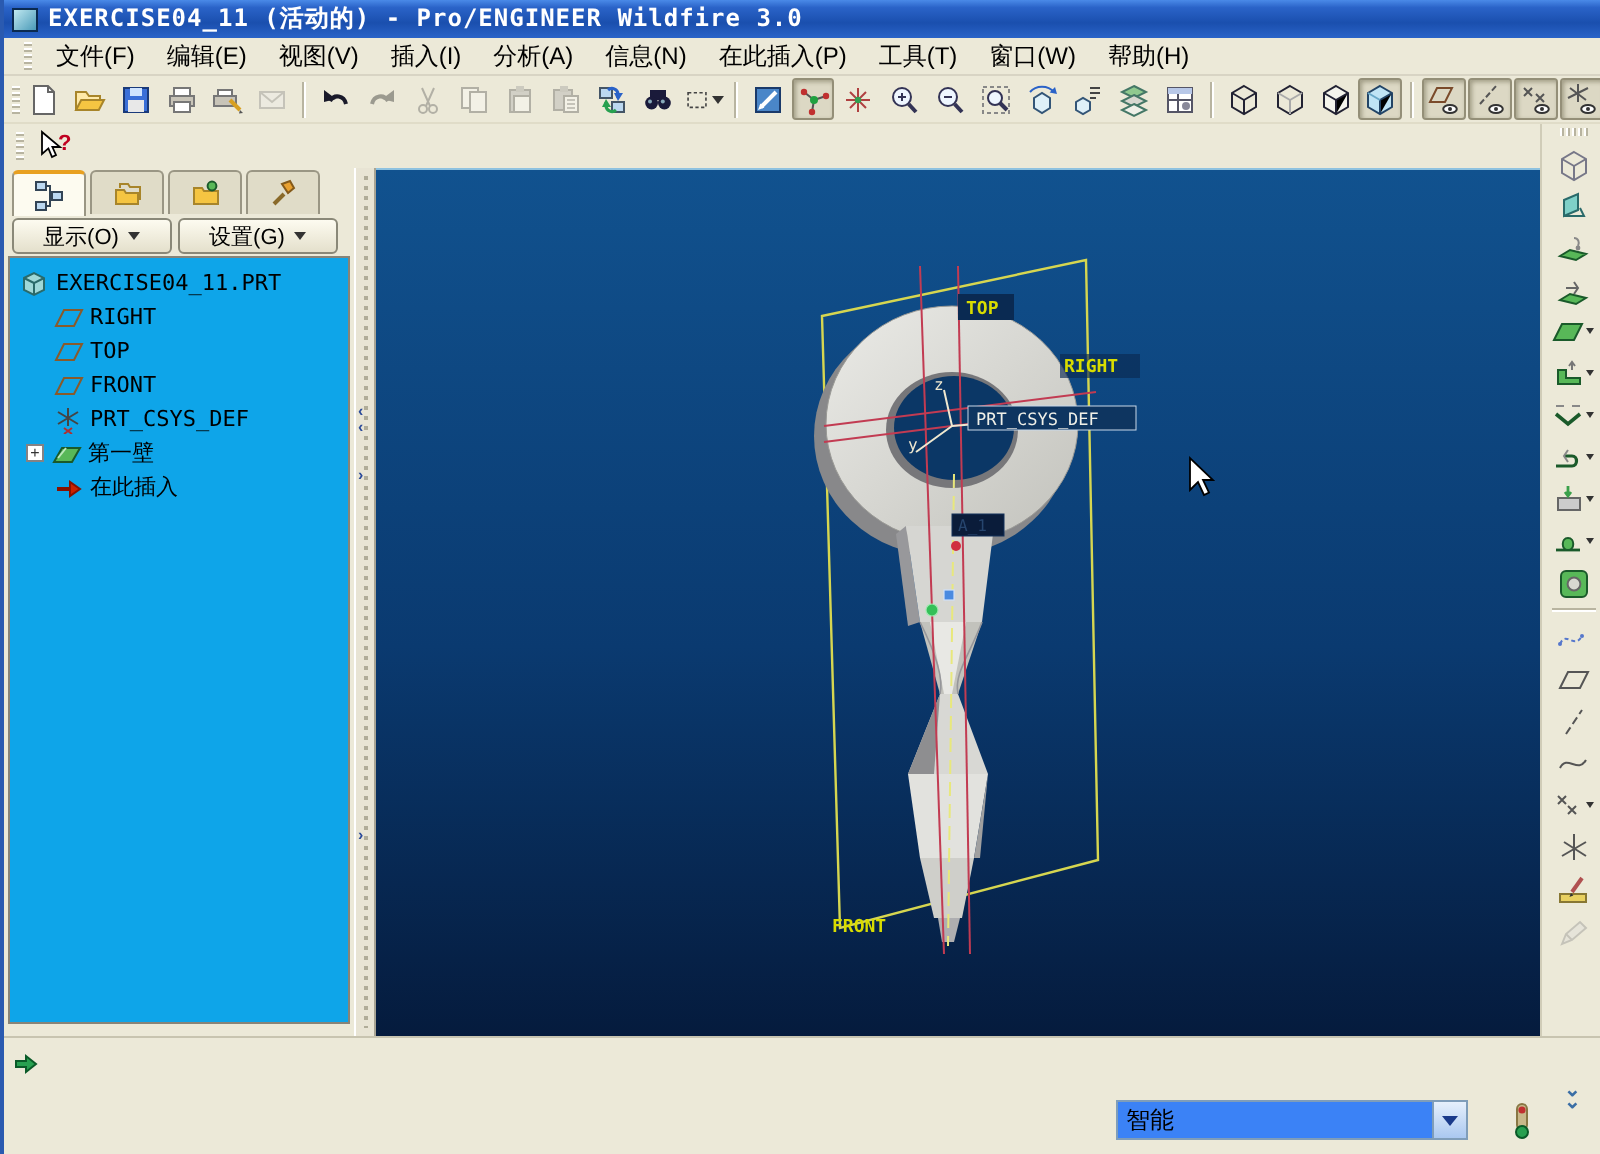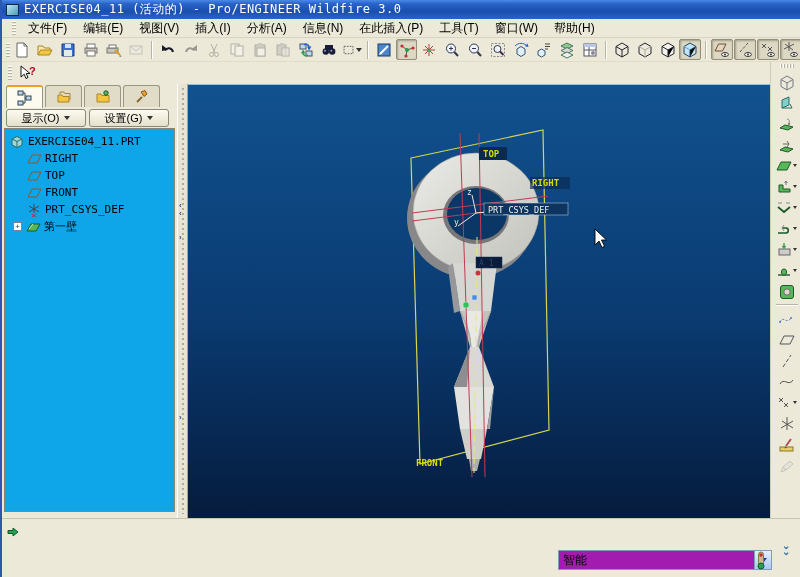--- a/index.html
+++ b/index.html
@@ -4,21 +4,21 @@
 <style>
   * { margin:0; padding:0; box-sizing:border-box; }
   html,body { width:800px; height:577px; overflow:hidden; }
   body { font-family:"Liberation Sans", sans-serif; font-size:12px; background:#ece9d8; position:relative; }
   #win { position:absolute; inset:0; border-left:2px solid #2a5ab0; border-right:2px solid #2a5ab0; }
 
   
   #titlebar { position:absolute; left:0; top:0; width:800px; height:19px;
     background:linear-gradient(180deg,#4a8ae8 0%,#2a63c8 20%,#1a4fae 60%,#2a63c8 100%);
     color:#fff; display:flex; align-items:center; padding-left:4px; }
-  #titlebar .title-text { font-family:"DejaVu Sans Mono", monospace; font-weight:normal; font-size:12px; letter-spacing:0.5px; white-space:nowrap;text-align:right; }
+  #titlebar .title-text { font-family:"DejaVu Sans Mono", monospace; font-weight:bold; font-size:12px; letter-spacing:0.5px; white-space:nowrap;text-align:right; }
   .win-ico { width:13px; height:12px; background:linear-gradient(135deg,#bfe8f0,#4a9ab8); border:1px solid #0a2a50; margin-right:5px; }
 
   
   #menubar { position:absolute; left:0; top:19px; width:800px; height:19px; background:#ece9d8;
     border-bottom:1px solid #d8d4c4; display:flex; align-items:center; padding-left:10px; }
   #menubar .grip { margin-right:4px; }
   .menu-item { padding:2px 8px; white-space:nowrap; cursor:default; }
 
   .grip { width:4px; height:14px;
     background:repeating-linear-gradient(180deg,#fff 0 1px,#b8b4a0 1px 2px, transparent 2px 3px); }
@@ -69,21 +69,21 @@
     border-left:1px solid #d0ccb8; display:flex; flex-direction:column; align-items:center; padding-top:2px; }
   #rtoolbar .hgrip { width:14px; height:4px; margin-bottom:3px;
     background:repeating-linear-gradient(90deg,#fff 0 1px,#b8b4a0 1px 2px, transparent 2px 3px); }
   .rbtn { width:28px; height:21px; display:flex; align-items:center; justify-content:center; border:1px solid transparent; border-radius:2px; }
   .rsep { width:22px; height:2px; margin:2px 0; border-top:1px solid #b8b4a0; border-bottom:1px solid #fff; }
   .rcaret { width:0; height:0; border-left:2.5px solid transparent; border-right:2.5px solid transparent; border-top:3.5px solid #333; margin-left:1px; }
 
   
   #statusbar { position:absolute; left:0; top:518px; width:800px; height:59px; background:#ece9d8; border-top:1px solid #c8c4b0; }
   #msg-row { position:absolute; left:4px; top:4px; height:18px; display:flex; align-items:center; gap:4px; font-size:12px; color:#111; }
-  #combo { position:absolute; left:556px; top:31px; width:214px; height:20px; background:#a21caf; border:1px solid #7f9db9;
+  #combo { position:absolute; left:556px; top:31px; width:176px; height:20px; background:#3b82f6; border:1px solid #7f9db9;
     display:flex; align-items:center; }
   #combo .val { flex:1; padding-left:4px; font-size:12px; }
   #combo .drop { width:17px; height:18px; background:linear-gradient(180deg,#e6f0fc,#aac8f0); border-left:1px solid #7f9db9;
     display:flex; align-items:center; justify-content:center; }
   #combo .drop i { width:0; height:0; border-left:4px solid transparent; border-right:4px solid transparent; border-top:5px solid #1a3a8a; }
   #filter-ico { position:absolute; left:752px; top:31px; }
   #overflow-chevron { position:absolute; left:780px; top:24px; color:#3a6ea5; font-weight:bold; font-size:10px; line-height:6px; text-align:center; }
 </style>
 </head>
 <body>
@@ -429,20 +429,26 @@
         <span>PRT_CSYS_DEF</span>
       </div>
       <div class="tree-row ind2e">
         <span class="expander">+</span>
         <svg class="ti" viewBox="0 0 15 14">
             <path d="M1 11l4-7h9l-4 7z" fill="#58b858" stroke="#1a5a2a"></path>
             <path d="M3 9l4-5" stroke="#bde8bd"></path>
           </svg>
         <span>第一壁</span>
       </div>
+      <div class="tree-row ind2">
+        <svg class="ti" viewBox="0 0 15 14">
+            <path d="M2 7h6V4l5 3.5L8 11V8H2z" fill="#cc2200" stroke="#881100"></path>
+          </svg>
+        <span>在此插入</span>
+      </div>
     </div>
   </div>
 
   <div id="splitter">
     <span class="dots"></span>
     <span class="spl-arrow" style="top:118px;">‹<br>‹</span>
     <span class="spl-arrow" style="top:150px;">›</span>
     <span class="spl-arrow" style="top:330px;">›</span>
   </div>
 

